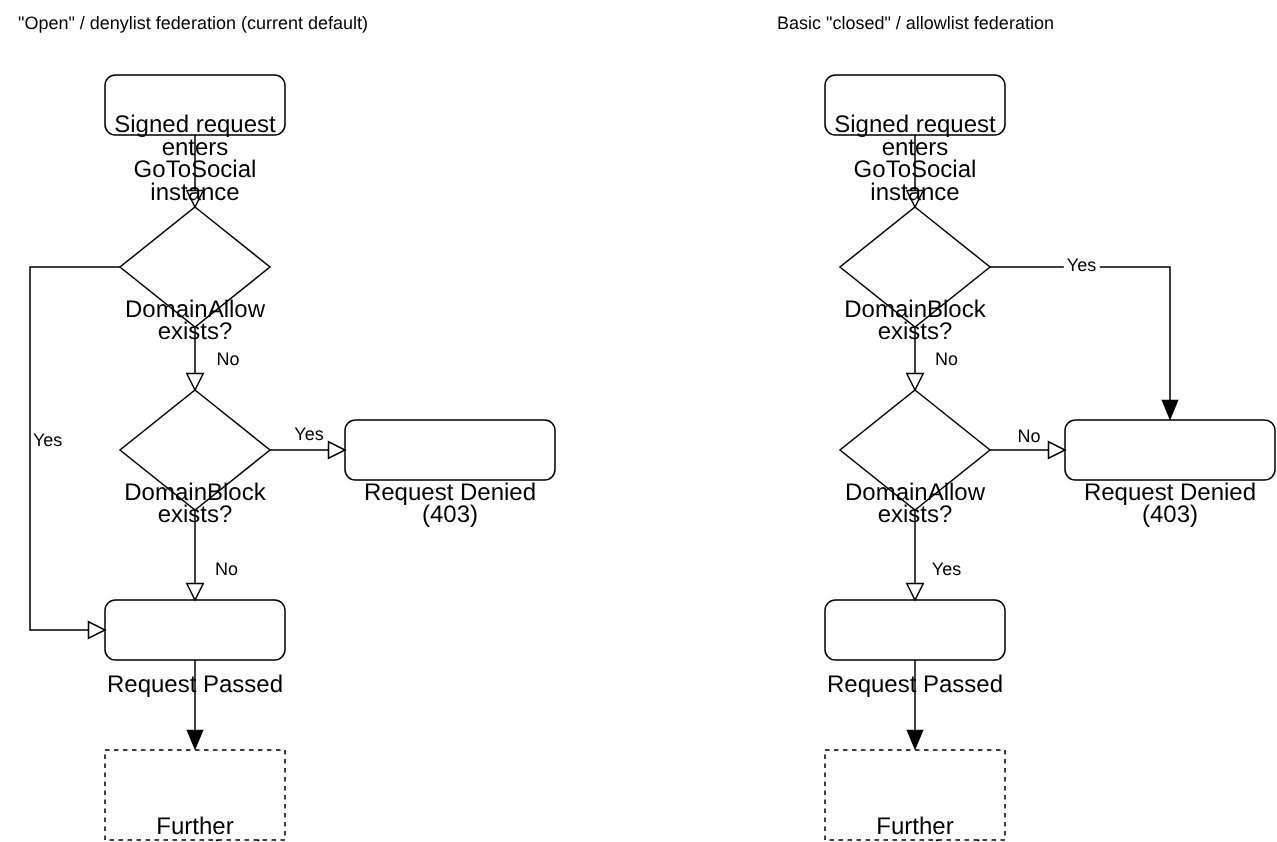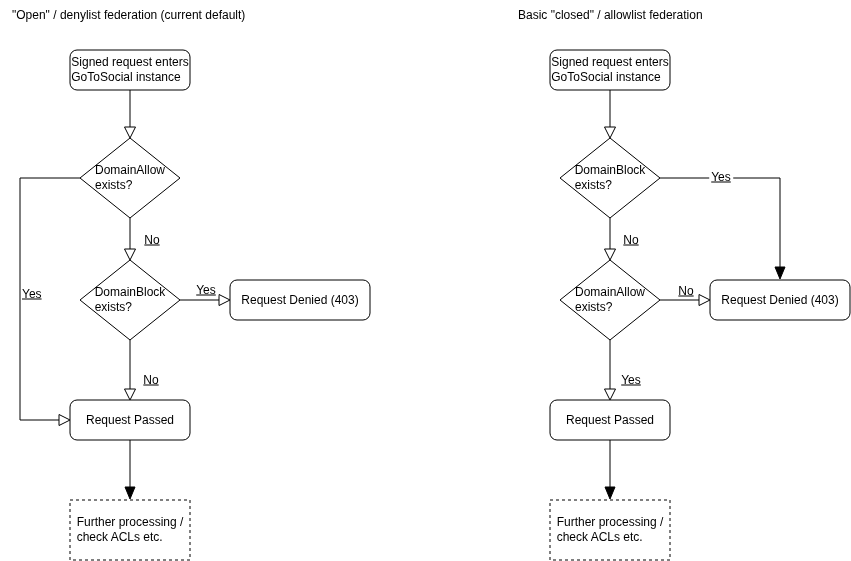--- a/index.html
+++ b/index.html
@@ -13,32 +13,31 @@
   }
   .canvas svg { position:absolute; left:0; top:0; }
   .chart-title {
     position:absolute;
     font-size:12px; line-height:14px;
     white-space:nowrap;
   }
   .node-label {
     position:absolute;
     display:flex; align-items:center; justify-content:center;
-    text-align:left;
+    text-align:center;
     white-space:pre-line;
-    font-size:12px; line-height:15px;
+    font-size:16px; line-height:15px;margin-top:36px;
   }
   .edge-label {
     position:absolute;
     transform:translate(-50%,-50%);
     background:#ffffff;
     padding:0 2px;
     font-size:12px; line-height:13px;
     white-space:nowrap;
-    text-decoration:underline;
   }
   .edge-label.left-anchored { transform:translate(0,-50%); padding:0; }
 </style>
 </head>
 <body>
 
 <div class="canvas">
 
   <svg width="851" height="561" viewBox="0 0 851 561">
     <g fill="none" stroke="#000000" stroke-width="1">

